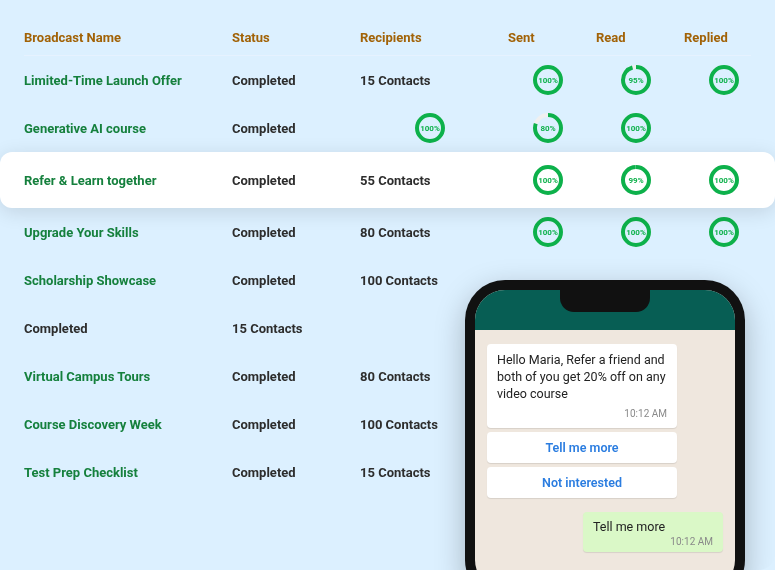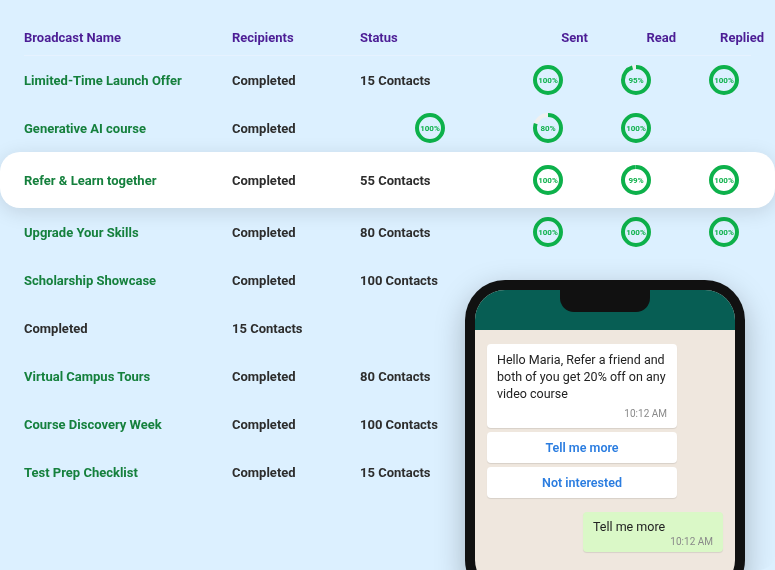--- a/index.html
+++ b/index.html
@@ -17,35 +17,35 @@
   }
   .tbl-header {
     display: grid;
     grid-template-columns: 200px 120px 140px 80px 80px 80px;
     padding: 10px 0;
     border-bottom: 1px solid #e6f2ff;
     gap: 8px;
   }
   .tbl-header div {
     font-weight: 700;
-    color: #4c1d95;
+    color: #a16207;
     font-size: 13px;
   }
-  .tbl-header .num { text-align: right; }
+  .tbl-header .num { text-align: left; }
   .row {
     display: grid;
     grid-template-columns: 200px 120px 140px 80px 80px 80px;
     align-items: center;
     height: 48px;
     gap: 8px;
     position: relative;
   }
   .row.highlight {
     background: #fff;
-    border-radius: 20px;
+    border-radius: 12px;
     box-shadow: 0 4px 20px rgba(0,0,0,0.12);
     margin: 0 -24px;
     padding: 0 24px;
     height: 56px;
     z-index: 2;
   }
   .bname {
     color: #15803d;
     font-weight: 700;
     font-size: 13px;
@@ -175,22 +175,22 @@
     box-shadow: 0 1px 1px rgba(0,0,0,0.1);
   }
   .bubble-out .time { margin-top: 2px; }
 </style>
 </head>
 <body>
 
 <div class="table-wrap">
   <div class="tbl-header">
     <div>Broadcast Name</div>
+    <div>Status</div>
     <div>Recipients</div>
-    <div>Status</div>
     <div class="num">Sent</div>
     <div class="num">Read</div>
     <div class="num">Replied</div>
   </div>
   <div id="rows">
       <div class="row">
         <div class="bname">Limited-Time Launch Offer</div>
         <div class="status">Completed</div>
         <div class="recip">15 Contacts</div>
         <div class="pct-cell">

